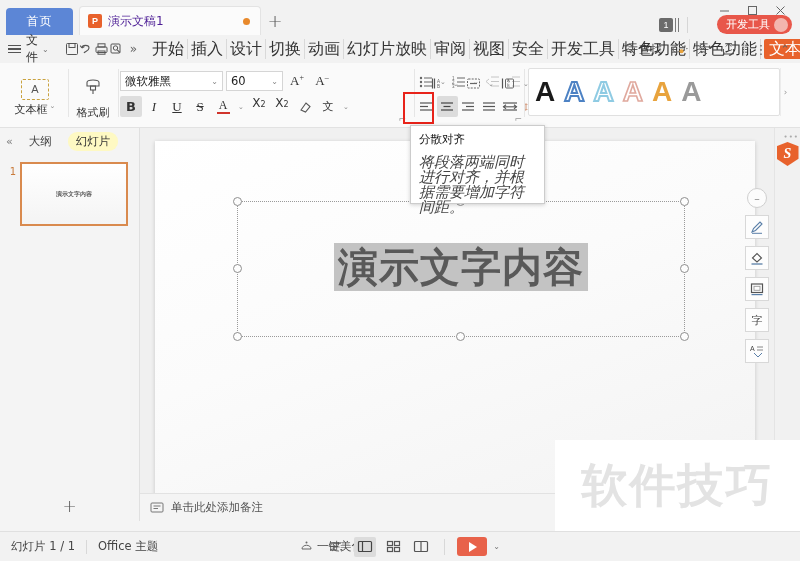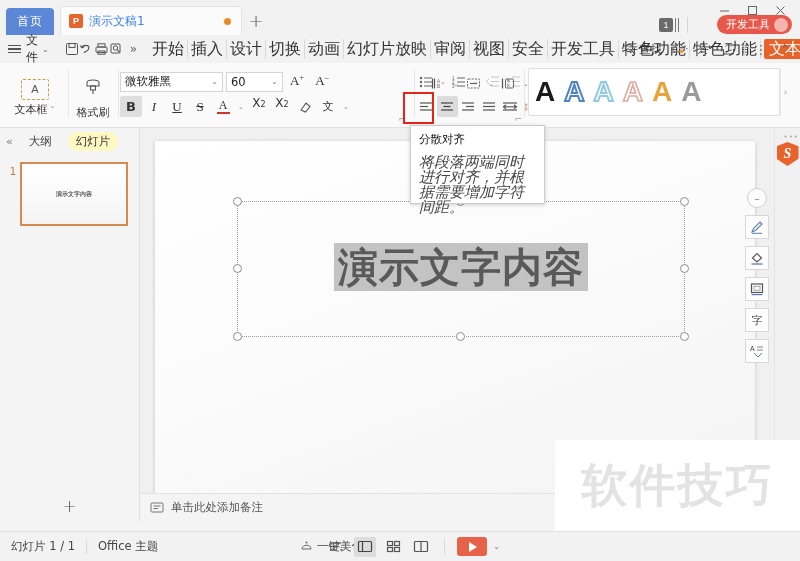--- a/index.html
+++ b/index.html
@@ -12,40 +12,40 @@
   }
   #app { position: relative; width: 800px; height: 561px; background:#f4f4f4; }
 
   
   .titlebar {
     position:absolute; left:0; top:0; width:800px; height:35px;
     background:#f2f2f2;
     display:flex; align-items:flex-end;
   }
   .tab-home {
-    width:48px; height:27px; margin-left:6px;
+    width:67px; height:27px; margin-left:6px;
     background:#5c86d6; color:#fff;
     font-size:12px; display:flex; align-items:center; justify-content:center;
     border-radius:4px 4px 0 0;
     letter-spacing:1px;
   }
   .tab-doc {
     width:182px; height:29px; margin-left:6px;
     background:#fbfbfb; border:1px solid #e3e3e3; border-bottom:none;
     border-radius:4px 4px 0 0;
     display:flex; align-items:center; padding:0 8px; gap:6px;
     position:relative;
   }
   .ppt-icon {
     width:14px; height:14px; background:#e8622c; border-radius:2px;
     color:#fff; font-size:9px; font-weight:bold;
     display:flex; align-items:center; justify-content:center;
     font-family:"Liberation Sans", sans-serif;
   }
-  .tab-doc-label { font-size:12px; color:#3b82f6; }
+  .tab-doc-label { font-size:12px; color:#4c1d95; }
   .tab-dot {
     position:absolute; right:10px; top:11px;
     width:7px; height:7px; border-radius:50%; background:#e8892c;
   }
   .tab-plus {
     width:28px; height:29px; display:flex; align-items:center; justify-content:center;
     font-size:18px; color:#555; font-weight:300;
   }
   .win-ctrls {
     position:absolute; right:6px; top:2px;
@@ -118,21 +118,21 @@
   .tb-lbl { font-size:11px; color:#333; display:flex; align-items:flex-start; gap:2px; }
   .tiny-caret { font-size:7px; color:#888; }
 
   
   .fp-group { left:70px; width:46px; display:flex; flex-direction:column;
     align-items:center; justify-content:center; gap:3px; padding-top:7px; }
   .fp-lbl { font-size:11px; color:#333; }
 
   
   .font-group { left:120px; width:290px; }
-  .fg-row1 { position:absolute; left:0; top:8px; display:flex; align-items:center; gap:3px; }
+  .fg-row1 { position:absolute; left:0; top:8px; display:flex; align-items:flex-start; gap:3px; }
   .fg-row2 { position:absolute; left:0; top:33px; display:flex; align-items:center; gap:1px; }
   .fsel {
     width:103px; height:20px; border:1px solid #d5d5d5; background:#fff;
     font-size:11.5px; color:#222; display:flex; align-items:center;
     padding:0 4px; position:relative;
   }
   .fsel.small { width:57px; }
   .fsel .cv { position:absolute; right:4px; font-size:8px; color:#888; }
   .fbtn {
     width:22px; height:21px; display:flex; align-items:center; justify-content:center;

